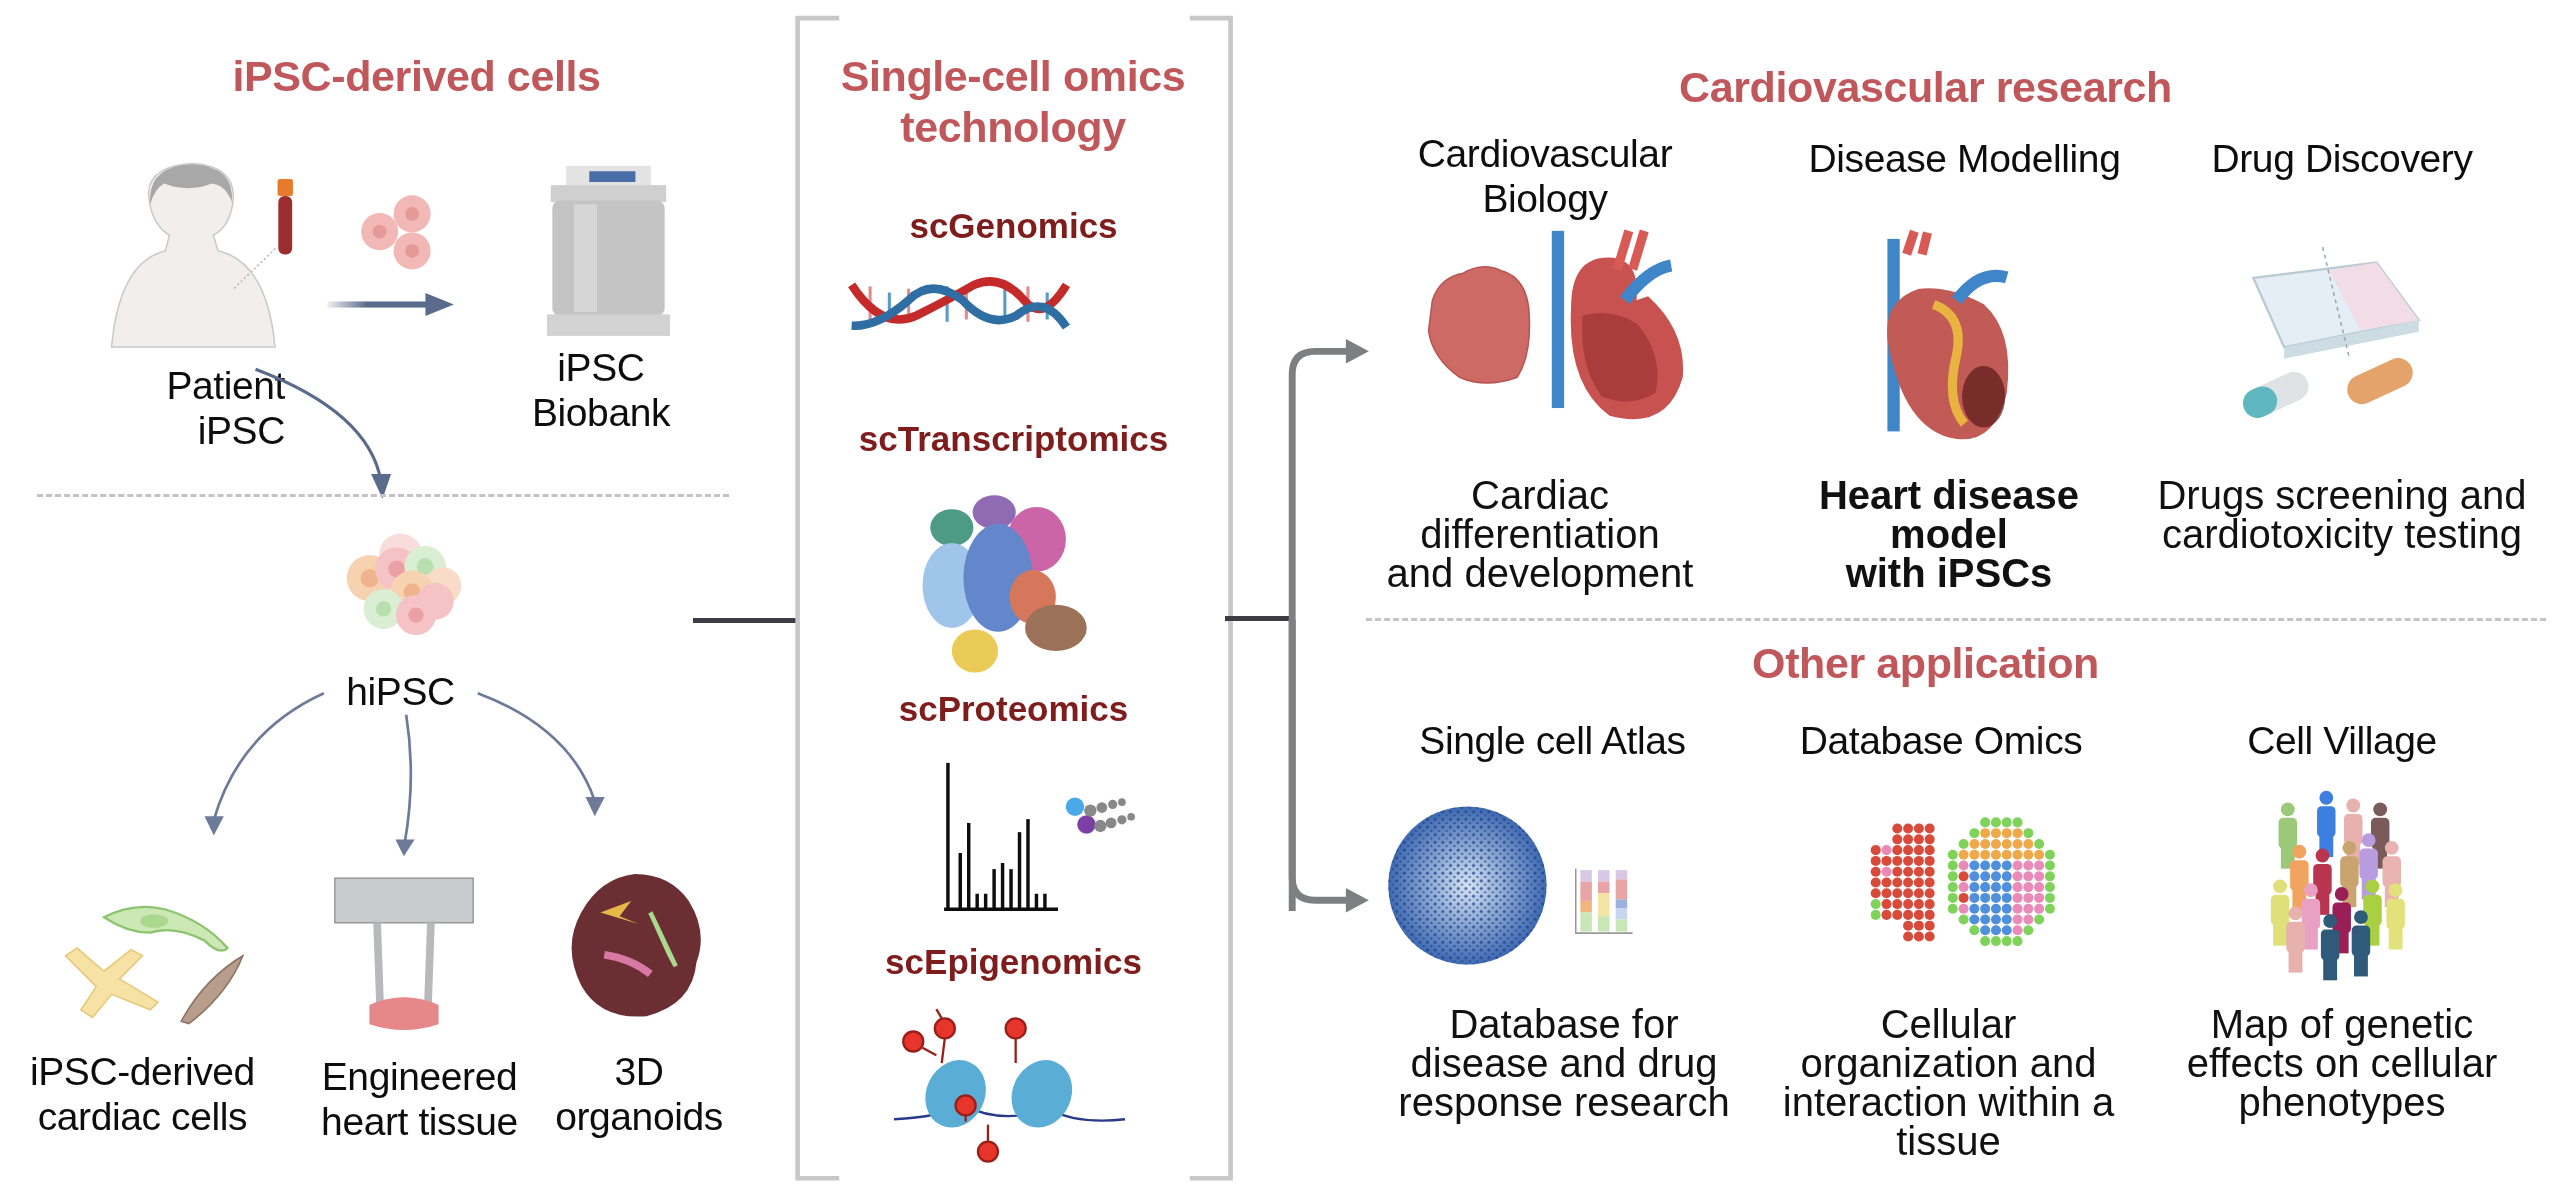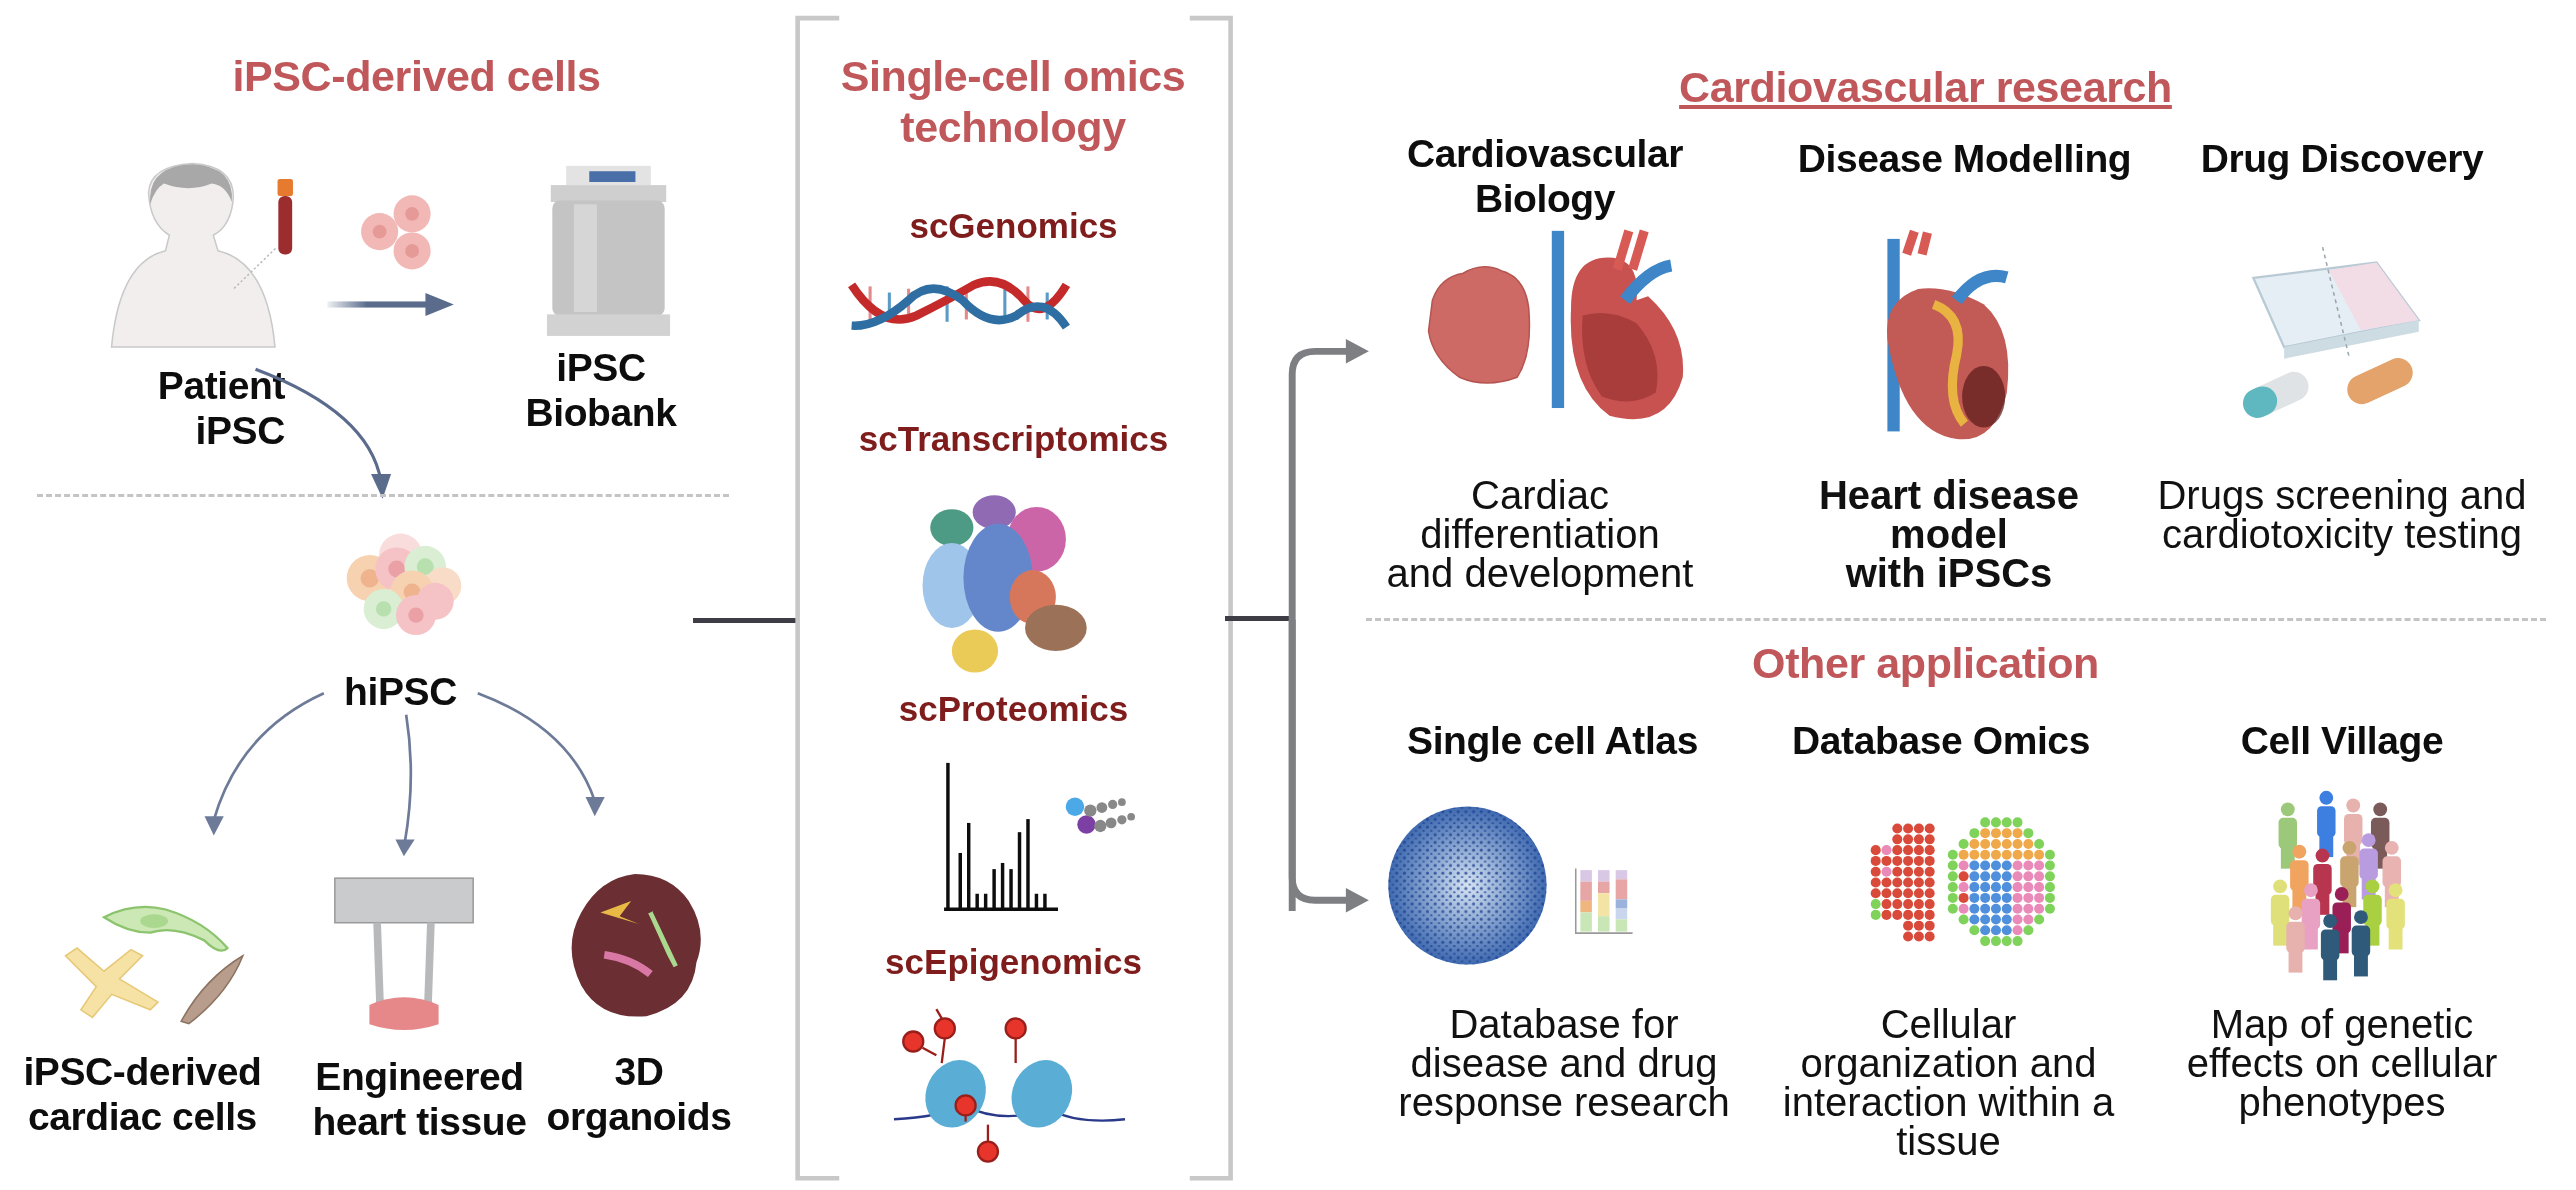--- a/index.html
+++ b/index.html
@@ -1,21 +1,21 @@
 <!DOCTYPE html>
 <html style="font-size:12.3px"><head>
 <meta charset="utf-8">
 <style>
   html, body { margin: 0; padding: 0; background: #ffffff; }
   body { width: 2576px; height: 1191px; position: relative; overflow: hidden;
          font-family: "Liberation Sans", "DejaVu Sans", sans-serif; color: #111; }
   .abs { position: absolute; }
   .section-title { color: #c0575a; font-weight: bold; font-size: 43px; text-align: center;
                    line-height: 51px; letter-spacing: -0.4px; }
-  .label-bold { font-weight: bold; font-size: 39px; line-height: 45px; text-align: center; color: #0d0d0d; letter-spacing: -0.4px; }
+  .label-bold { font-weight: normal; font-size: 39px; line-height: 45px; text-align: center; color: #0d0d0d; letter-spacing: -0.4px; }
   .label-omics { font-weight: bold; font-size: 35px; line-height: 42px; text-align: center; color: #7f1d1d; }
   .desc { font-size: 40px; line-height: 39px; text-align: center; color: #111; white-space: pre-line; }
   .twoline { white-space: pre-line; }
   svg { overflow: visible; }
   .dash-h { height: 0; border-top: 3.9px dashed #c4c4c4; }
 </style>
 </head>
 <body>
 
 <div class="abs section-title" style="left:116px; top:51px; width:601px;">iPSC-derived cells</div>
@@ -241,21 +241,21 @@
 </svg>
 
 <div class="abs" style="left:1225px; top:616px; width:66px; height:4.6px; background:#3e3d46;"></div>
 <svg class="abs" style="left:1283px; top:327px;" width="92" height="593" viewBox="0 0 120 770">
   <path d="M12 760 L12 60 Q12 30 42 30 L85 30" fill="none" stroke="#7d7f82" stroke-width="9"></path>
   <polygon points="82,14 112,30 82,46" fill="#7d7f82"></polygon>
   <path d="M12 380 L12 716 Q12 746 42 746 L85 746" fill="none" stroke="#7d7f82" stroke-width="9"></path>
   <polygon points="82,730 112,746 82,762" fill="#7d7f82"></polygon>
 </svg>
 
-<div class="abs section-title" style="left:1656px; top:62px; width:539px;text-decoration:underline;">Cardiovascular research</div>
+<div class="abs section-title" style="left:1656px; top:62px; width:539px;">Cardiovascular research</div>
 
 <div class="abs label-bold twoline" style="left:1383px; top:131px; width:324px;">Cardiovascular
 Biology</div>
 <div class="abs label-bold" style="left:1764px; top:136px; width:401px;">Disease Modelling</div>
 <div class="abs label-bold" style="left:2157px; top:136px; width:370px;">Drug Discovery</div>
 
 <svg class="abs" style="left:1417px; top:223px;" width="285" height="216" viewBox="0 0 370 280">
   <path d="M20 100 Q30 70 60 65 Q85 50 110 62 Q140 70 145 110 Q150 170 130 200 Q90 215 55 200 Q20 175 15 140 Z" fill="#cd6a66" stroke="#b55551" stroke-width="2"></path>
   <rect x="175" y="10" width="16" height="230" fill="#3e86c8"></rect>
   <path d="M200 110 Q200 40 255 45 Q290 50 285 100 L300 95 Q350 140 345 200 Q325 270 250 250 Q195 210 200 110 Z" fill="#c8524f"></path>

